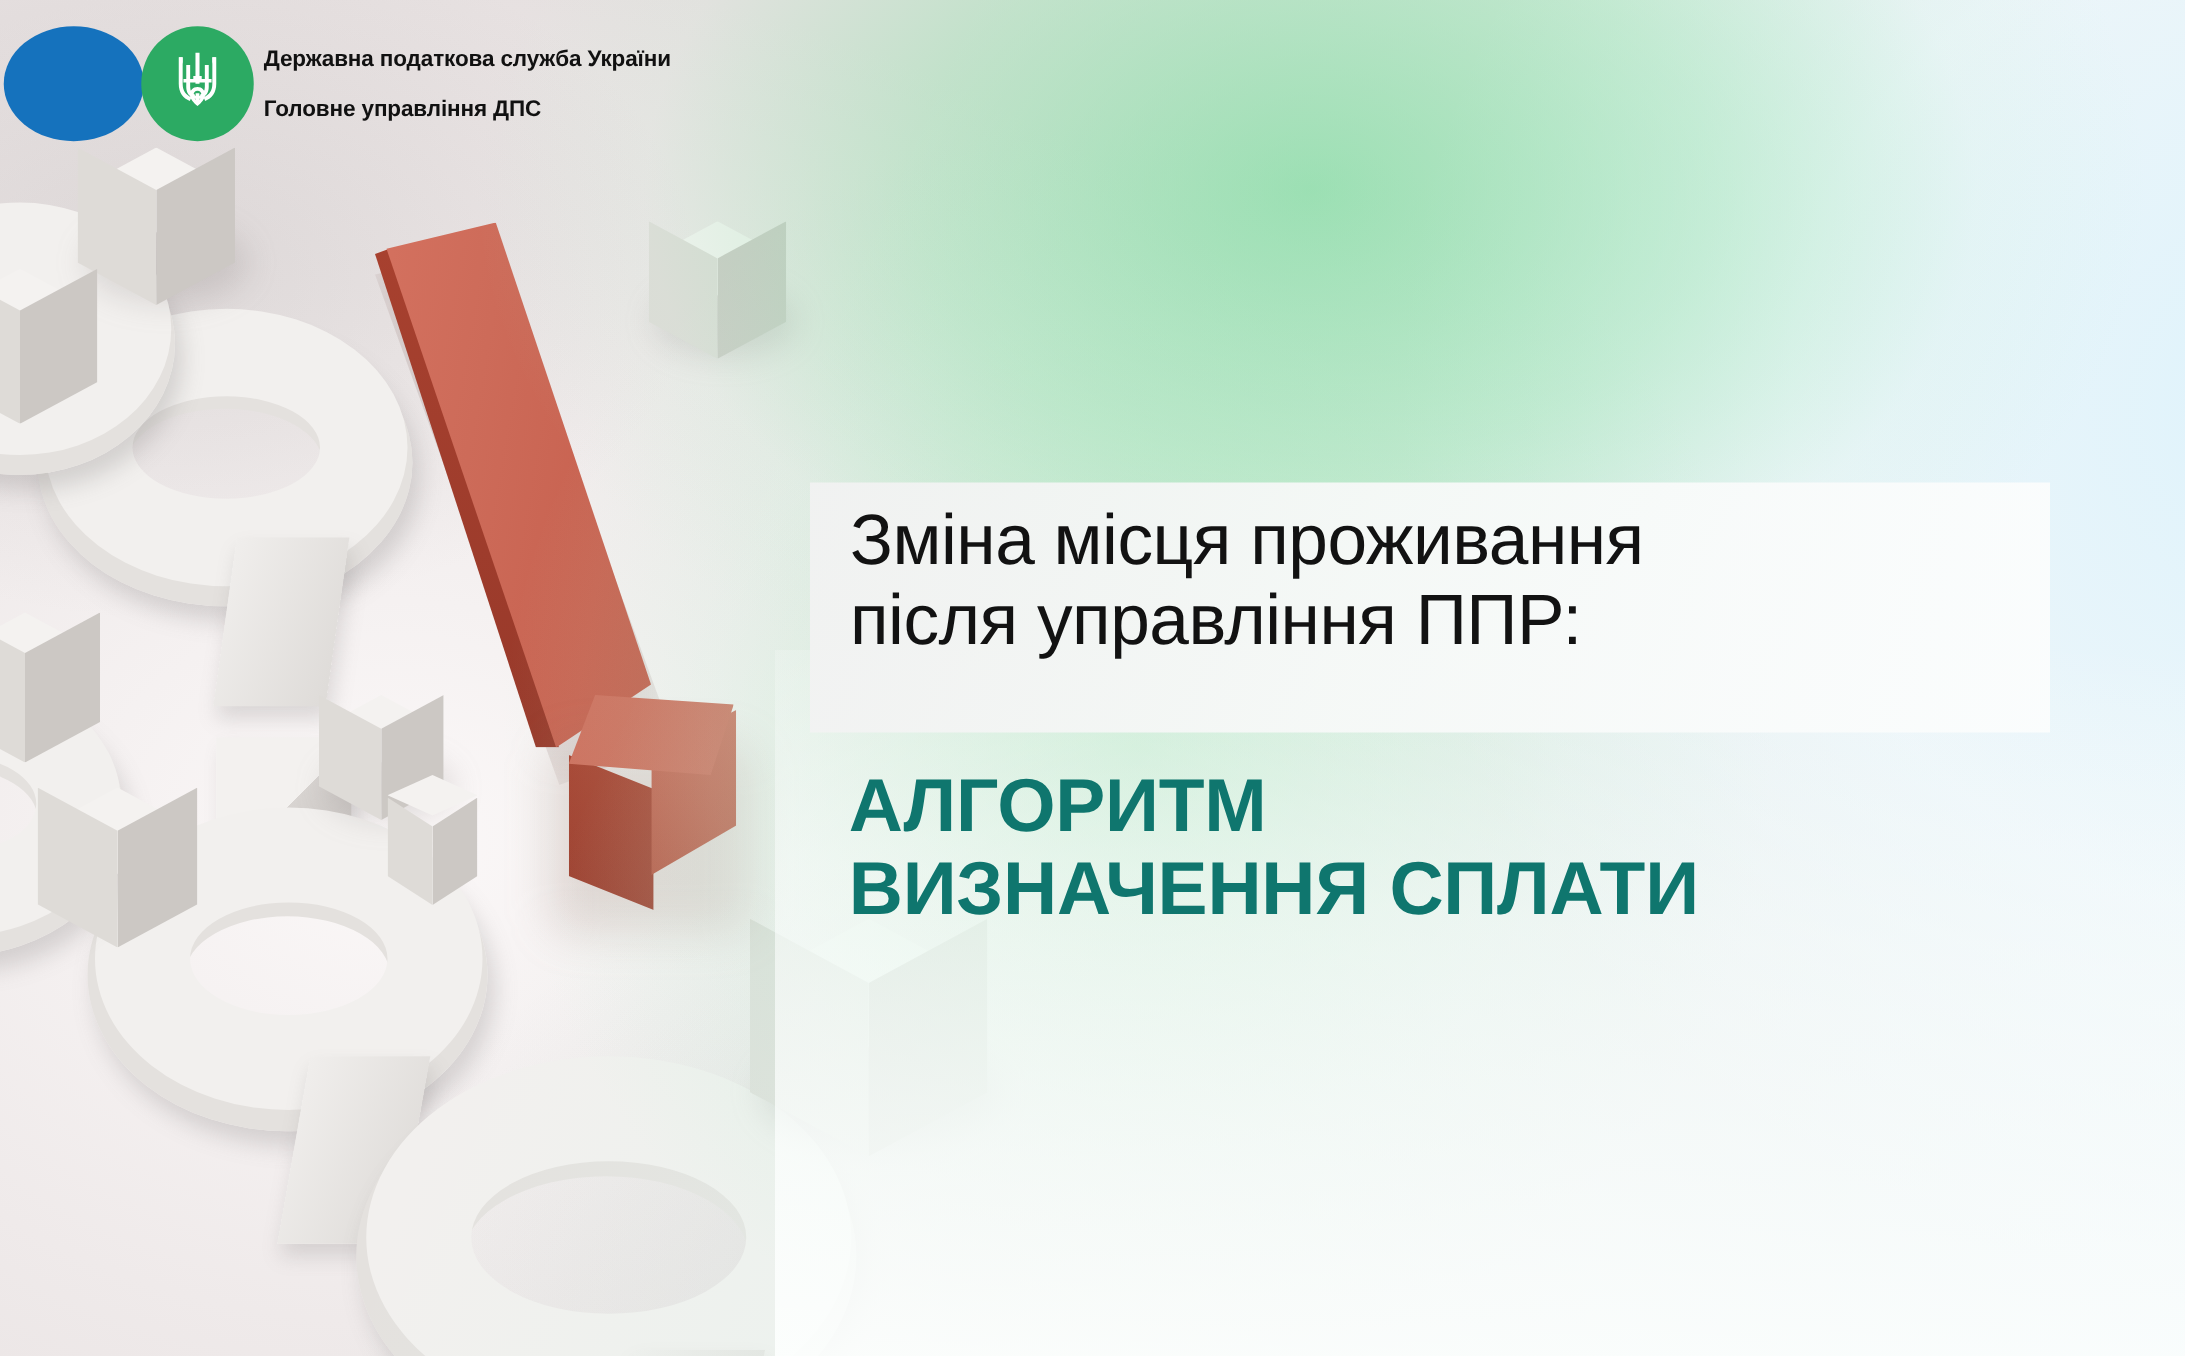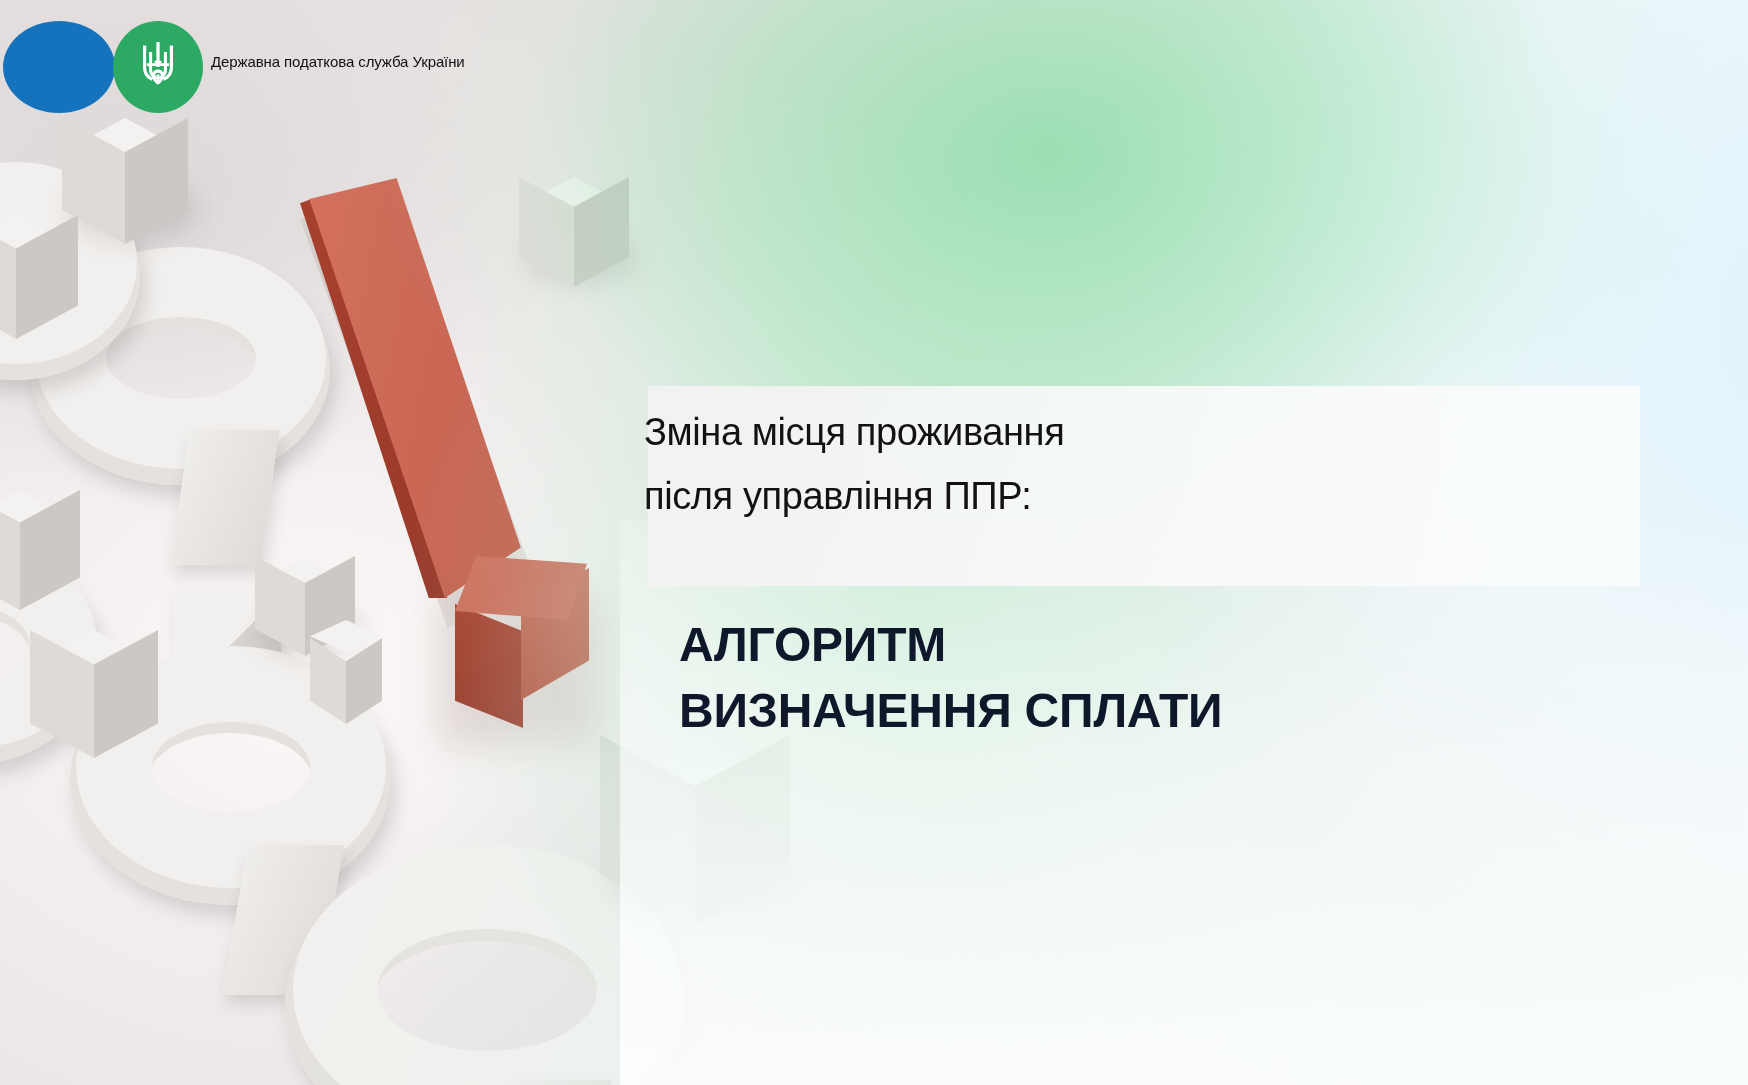--- a/index.html
+++ b/index.html
@@ -168,57 +168,57 @@
   .circ-green {
     position:absolute; left:110px; top:1px;
     width:90px; height:92px; border-radius:50%;
     background:#2caa63;
     display:flex; align-items:center; justify-content:center;
   }
   .trident { width:38px; height:50px; display:block; }
   .header-text { margin-left:8px; }
   .header-text .line {
     color:#111111;
-    font-weight:normal;
-    font-size:15px;
+    font-weight:bold;
+    font-size:18px;
     line-height:30px;
     letter-spacing:-.1px;
     white-space:nowrap;
   }
   .header-text .line1 { margin-bottom:10px; }
 
   
   .title-panel {
     position:absolute;
     left:648px; top:386px;
     width:992px; height:200px;
     background:linear-gradient(100deg, rgba(242,242,242,.93) 0%, rgba(247,249,248,.95) 45%, rgba(251,253,253,.96) 100%);
     z-index:20;
   }
   .title-text {
     position:absolute;
-    left:644px; top:378px;
+    left:680px; top:378px;
     width:1000px;
     z-index:25;
     color:#121212;
-    font-size:38px;
+    font-size:57px;
     line-height:64px;
     font-weight:normal;
     letter-spacing:-0.4px;
   }
   .title-text .tl { display:block; white-space:nowrap; }
   .title-text .tl1 { margin-top:22px; }
 
   .subtitle-text {
     position:absolute;
     left:679px; top:612px;
     width:1050px;
     z-index:25;
-    color:#0f172a;
-    font-size:48px;
+    color:#0f766e;
+    font-size:60px;
     line-height:66px;
     font-weight:bold;
     letter-spacing:-0.2px;
   }
   .subtitle-text .sl { display:block; white-space:nowrap; }
 </style>
 </head>
 <body>
 
 <div id="poster">
@@ -349,20 +349,21 @@
             <path d="M39.4 16 h5 v28 c0 7.6 -3.8 12 -9.8 14.5 l-1.6 -4.3 c4 -2 6.4 -4.8 6.4 -10.2 z"></path>
 
             <path d="M12 34 h36 v4.5 h-36 z"></path>
           </g>
         </svg>
       </div>
     </div>
 
     <div class="header-text">
       <div class="line line1">Державна податкова служба України</div>
+      <div class="line line2">Головне управління ДПС</div>
     </div>
   </div>
 
   <div class="title-panel"></div>
 
   <div class="title-text">
     <span class="tl tl1">Зміна місця проживання</span>
     <span class="tl tl2">після управління ППР:</span>
   </div>
 

